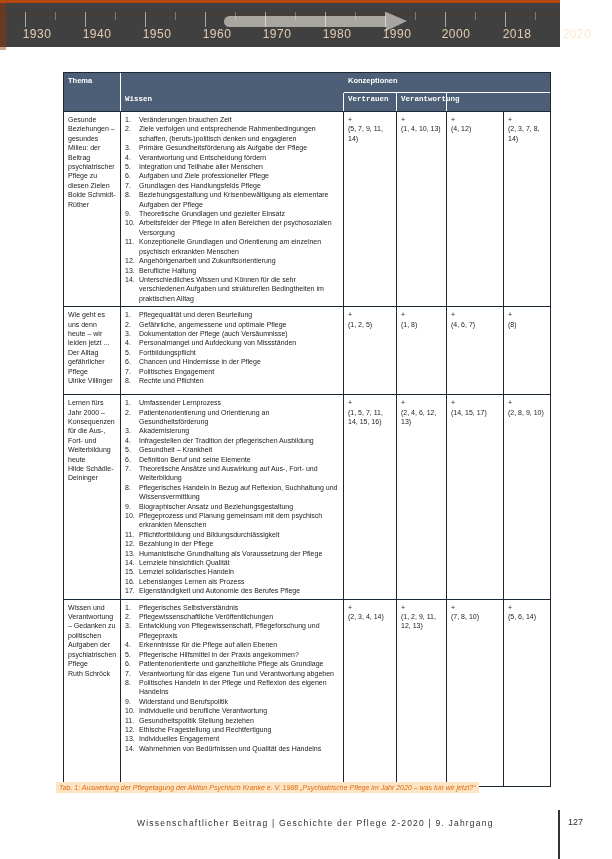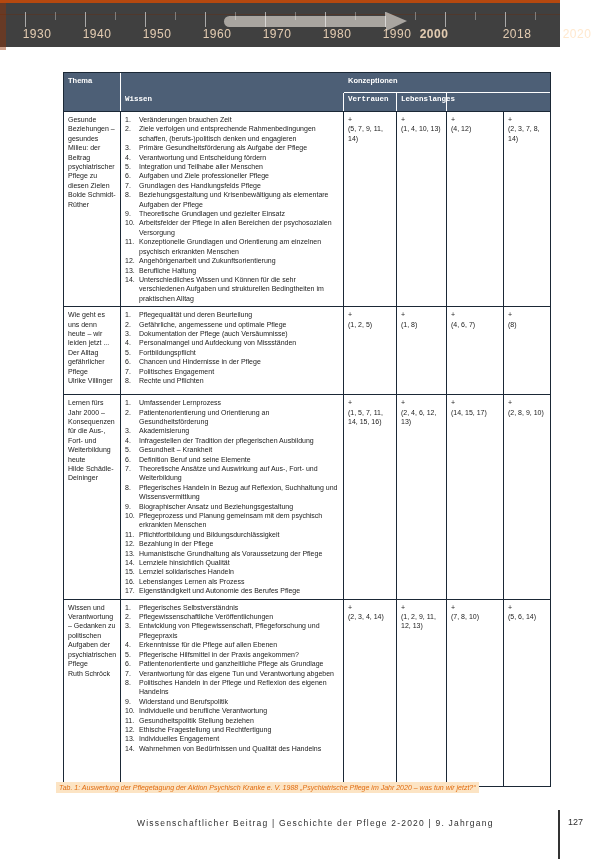--- a/index.html
+++ b/index.html
@@ -85,37 +85,37 @@
       <div class="tick minor" style="left: 295px;"></div>
       <div class="year" style="left: 277px;">1970</div>
       <div class="tick major" style="left: 325px;"></div>
       <div class="tick minor" style="left: 355px;"></div>
       <div class="year" style="left: 337px;">1980</div>
       <div class="tick major" style="left: 385px;"></div>
       <div class="tick minor" style="left: 415px;"></div>
       <div class="year" style="left: 397px;">1990</div>
       <div class="tick major" style="left: 445px;"></div>
       <div class="tick minor" style="left: 475px;"></div>
-      <div class="year" style="left: 434px; font-weight: bold;">2000</div>
+      <div class="year" style="left: 456px;">2000</div>
       <div class="tick major" style="left: 505px;"></div>
       <div class="tick minor" style="left: 535px;"></div>
       <div class="year" style="left: 517px;">2018</div>
       <div class="tick major" style="left: 565px;"></div>
       <div class="year" style="left: 577px;">2020</div>
     </div>
 </div>
 
 <div class="content">
   <div class="dtable">
     <div class="thead">
       <div class="h-thema">Thema</div>
       <div class="h-konz">Konzeptionen</div>
       <div class="h-sub">Wissen</div>
       <div class="h-sub">Vertrauen</div>
-      <div class="h-sub">Lebenslanges</div>
+      <div class="h-sub">Verantwortung</div>
       <div class="h-sub">Handeln</div>
     </div>
     <div>
   <div class="trow">
     <div class="cell">
       <div>Gesunde Beziehungen – gesundes Milieu: der Beitrag psychiatrischer Pflege zu diesen Zielen</div>
       <div>Bolde Schmidt-Rüther</div>
     </div>
     <div class="cell">
       <div>

